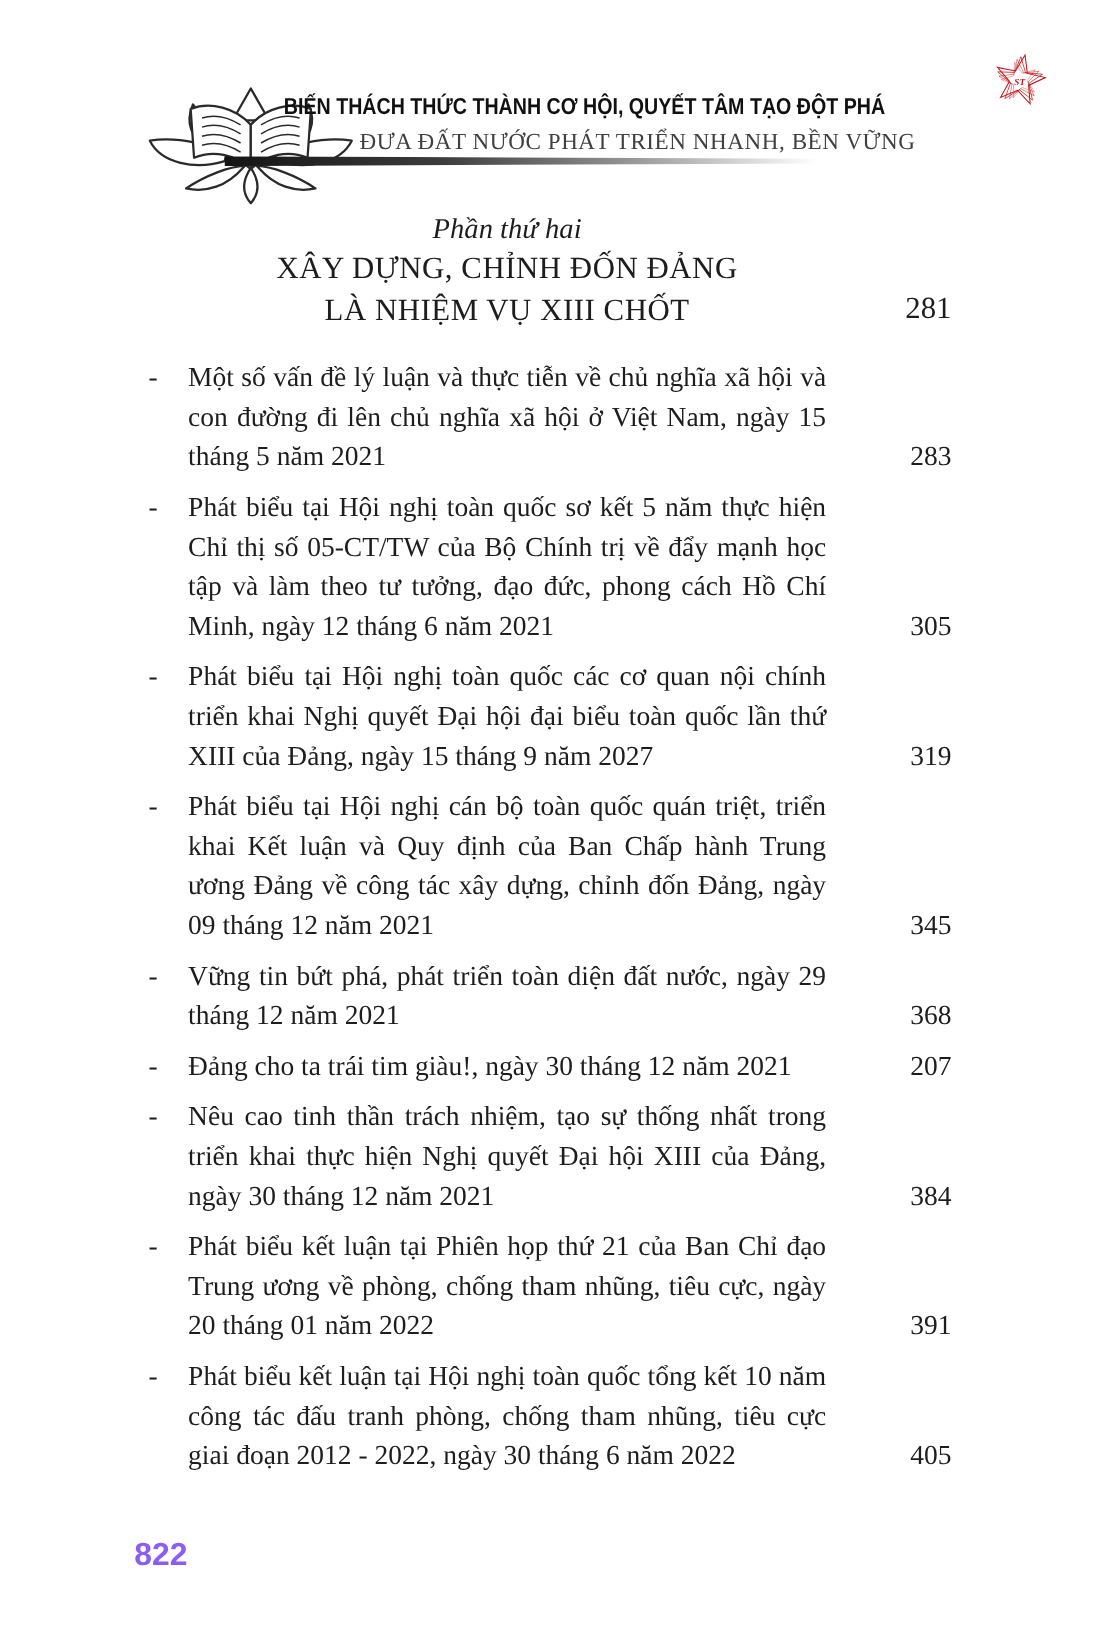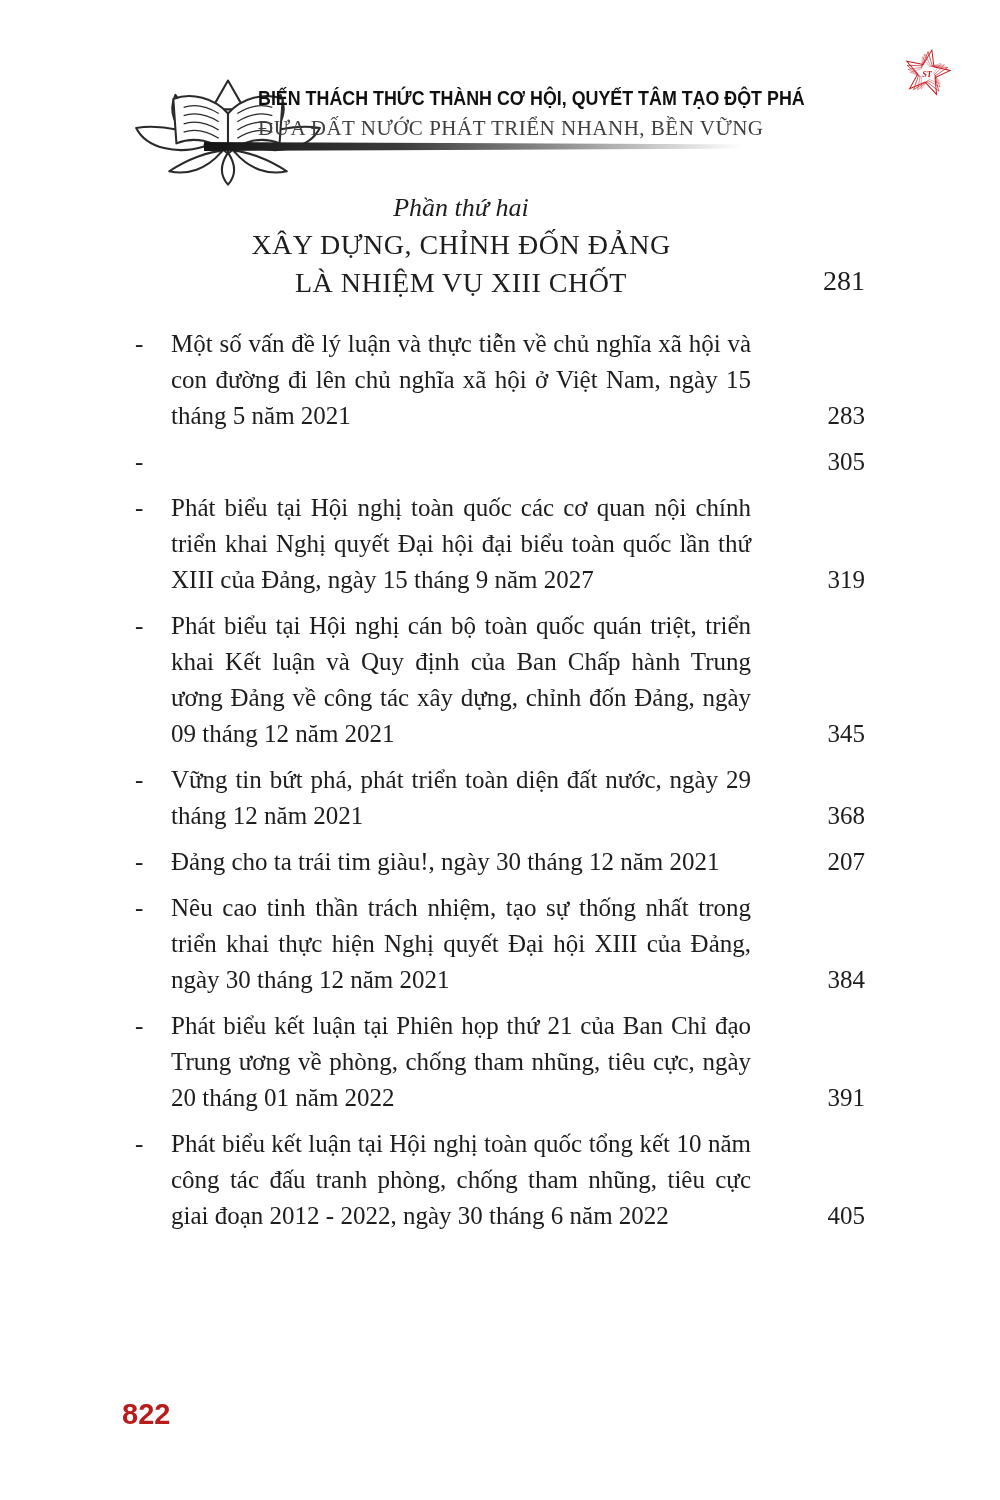--- a/index.html
+++ b/index.html
@@ -6,21 +6,21 @@
   .page{
     position:relative;
     width:1000px;height:1500px;
     background:#ffffff;
     overflow:hidden;
     font-family:"Liberation Serif","DejaVu Serif",serif;
     color:#1d1d1d;
   }
   
   .publisher-logo{position:absolute;left:130px;top:72px;}
-  .banner-text{position:absolute;left:258px;top:86px;}
+  .banner-text{position:absolute;left:258px;top:86px;text-align:center;}
   .banner-line1{
     font-family:"Liberation Sans","DejaVu Sans",sans-serif;
     font-weight:bold;font-size:21px;color:#101010;
     white-space:nowrap;
     transform:scaleX(0.85);transform-origin:left center;
   }
   .banner-line2{
     font-size:21px;letter-spacing:0.5px;color:#404040;
     white-space:nowrap;margin-top:6px;
   }
@@ -39,21 +39,21 @@
   .section-page{position:absolute;right:0;bottom:5px;font-size:28px;}
   
   .entry{display:flex;margin-bottom:10px;font-size:25px;line-height:36px;}
   .entry-dash{width:36px;flex:0 0 36px;}
   .entry-title{width:580px;flex:0 0 580px;text-align:justify;}
   .entry-page{flex:1;text-align:right;align-self:flex-end;}
   
   .folio{
     position:absolute;left:122px;top:1398px;
     font-family:"Liberation Sans","DejaVu Sans",sans-serif;
-    font-weight:bold;font-size:29px;color:#b91c1c;
+    font-weight:bold;font-size:29px;color:#8b5cf6;
   }
   svg .ink{stroke:#2a2a2a;fill:#ffffff;stroke-width:2;stroke-linejoin:round;}
   svg .inkline{stroke:#2a2a2a;fill:none;stroke-width:1.3;}
 </style>
 </head>
 <body>
 
 <div class="page">
 
   <div class="publisher-logo">
@@ -113,20 +113,21 @@
     </div>
 
     <div class="entry">
       <div class="entry-dash">-</div>
       <div class="entry-title">Một số vấn đề lý luận và thực tiễn về chủ nghĩa xã hội và con đường đi lên chủ nghĩa xã hội ở Việt Nam, ngày 15 tháng 5 năm 2021</div>
       <div class="entry-page">283</div>
     </div>
 
     <div class="entry">
       <div class="entry-dash">-</div>
+      <div class="entry-title">Phát biểu tại Hội nghị toàn quốc sơ kết 5 năm thực hiện Chỉ thị số 05-CT/TW của Bộ Chính trị về đẩy mạnh học tập và làm theo tư tưởng, đạo đức, phong cách Hồ Chí Minh, ngày 12 tháng 6 năm 2021</div>
       <div class="entry-page">305</div>
     </div>
 
     <div class="entry">
       <div class="entry-dash">-</div>
       <div class="entry-title">Phát biểu tại Hội nghị toàn quốc các cơ quan nội chính triển khai Nghị quyết Đại hội đại biểu toàn quốc lần thứ XIII của Đảng, ngày 15 tháng 9 năm 2027</div>
       <div class="entry-page">319</div>
     </div>
 
     <div class="entry">

